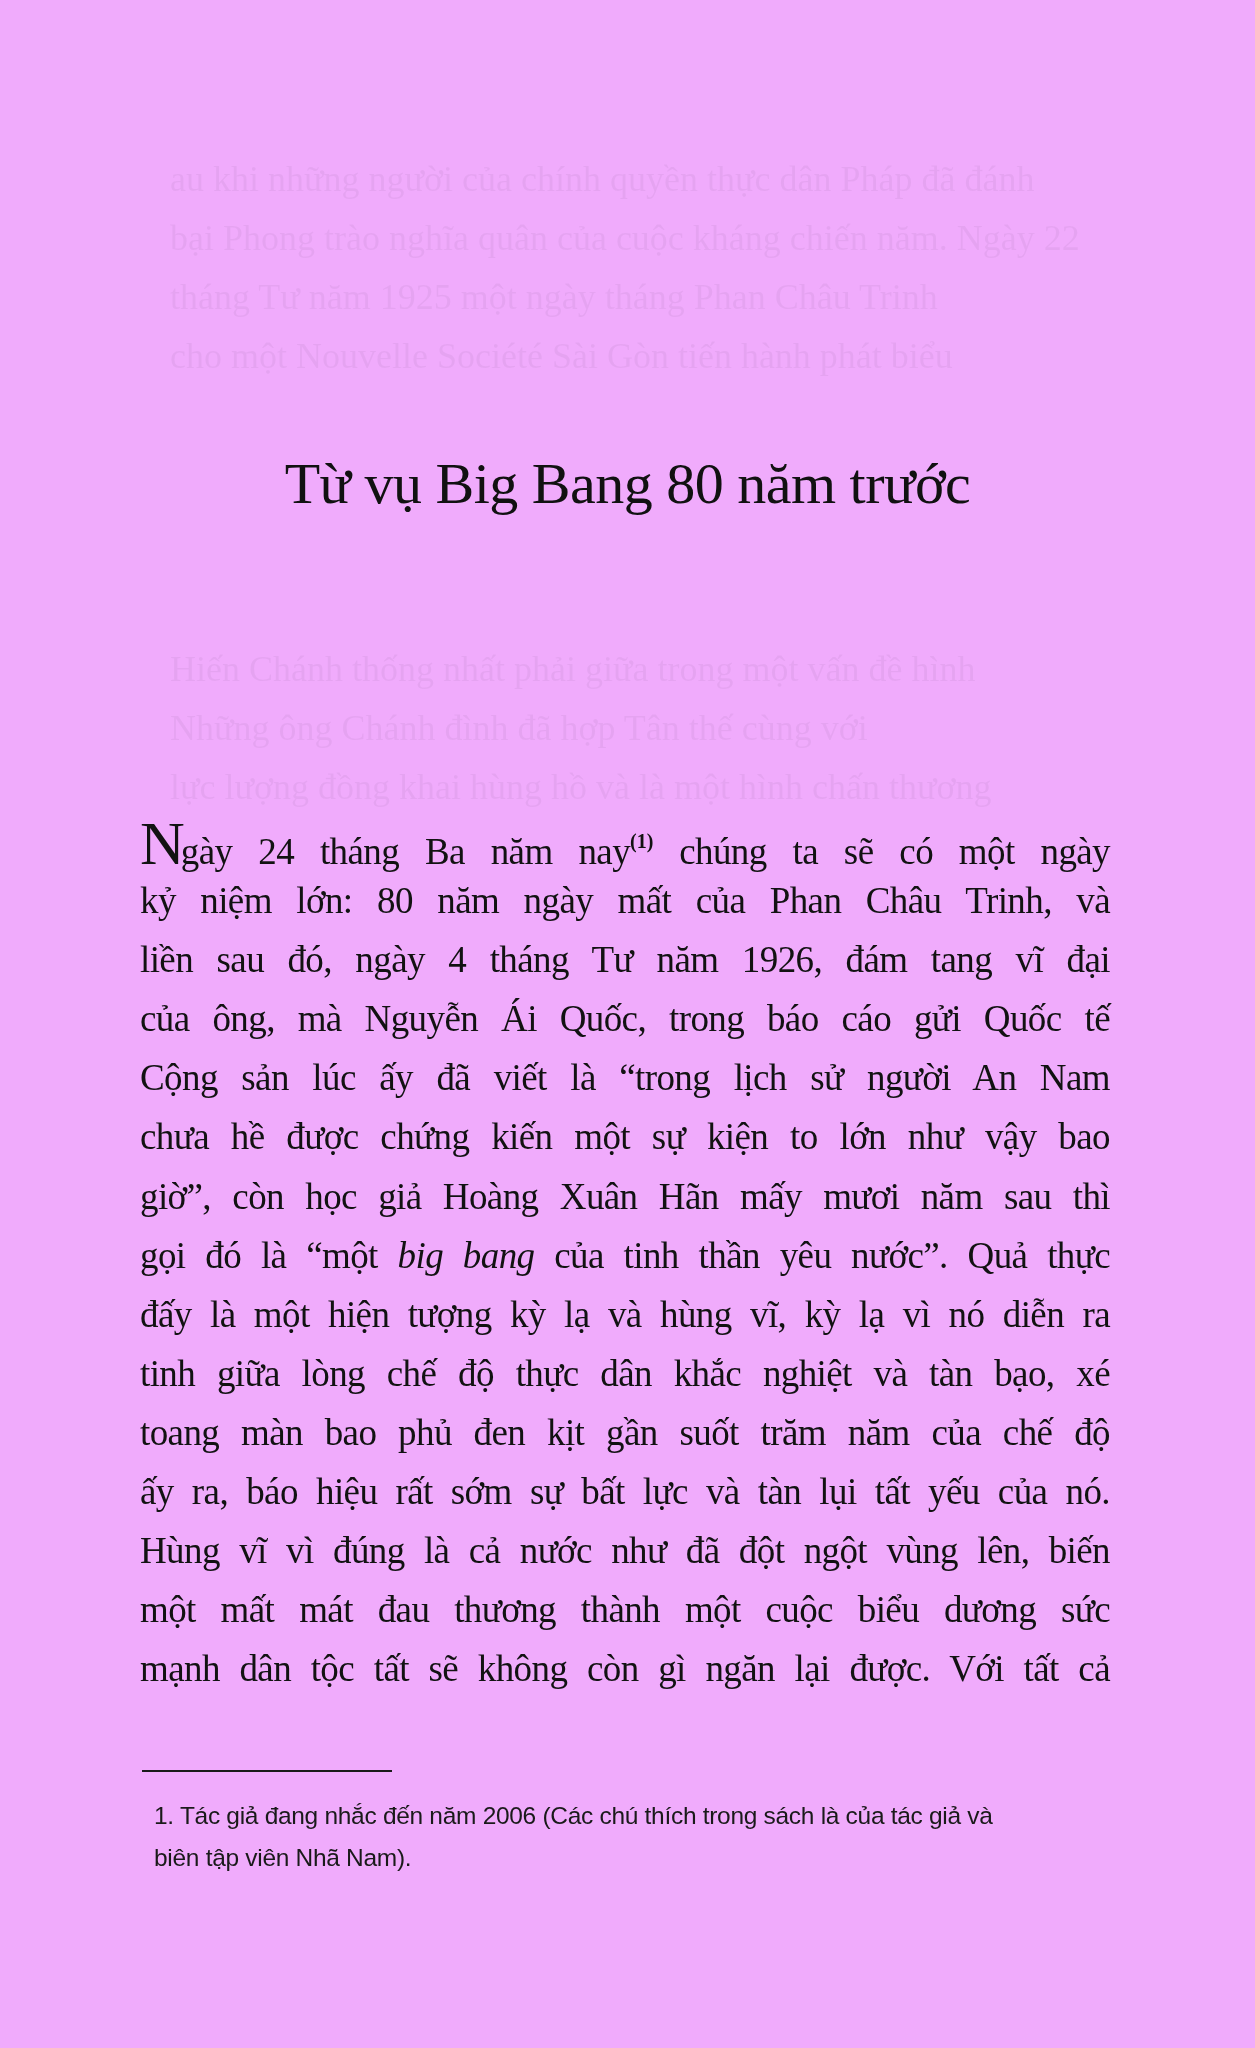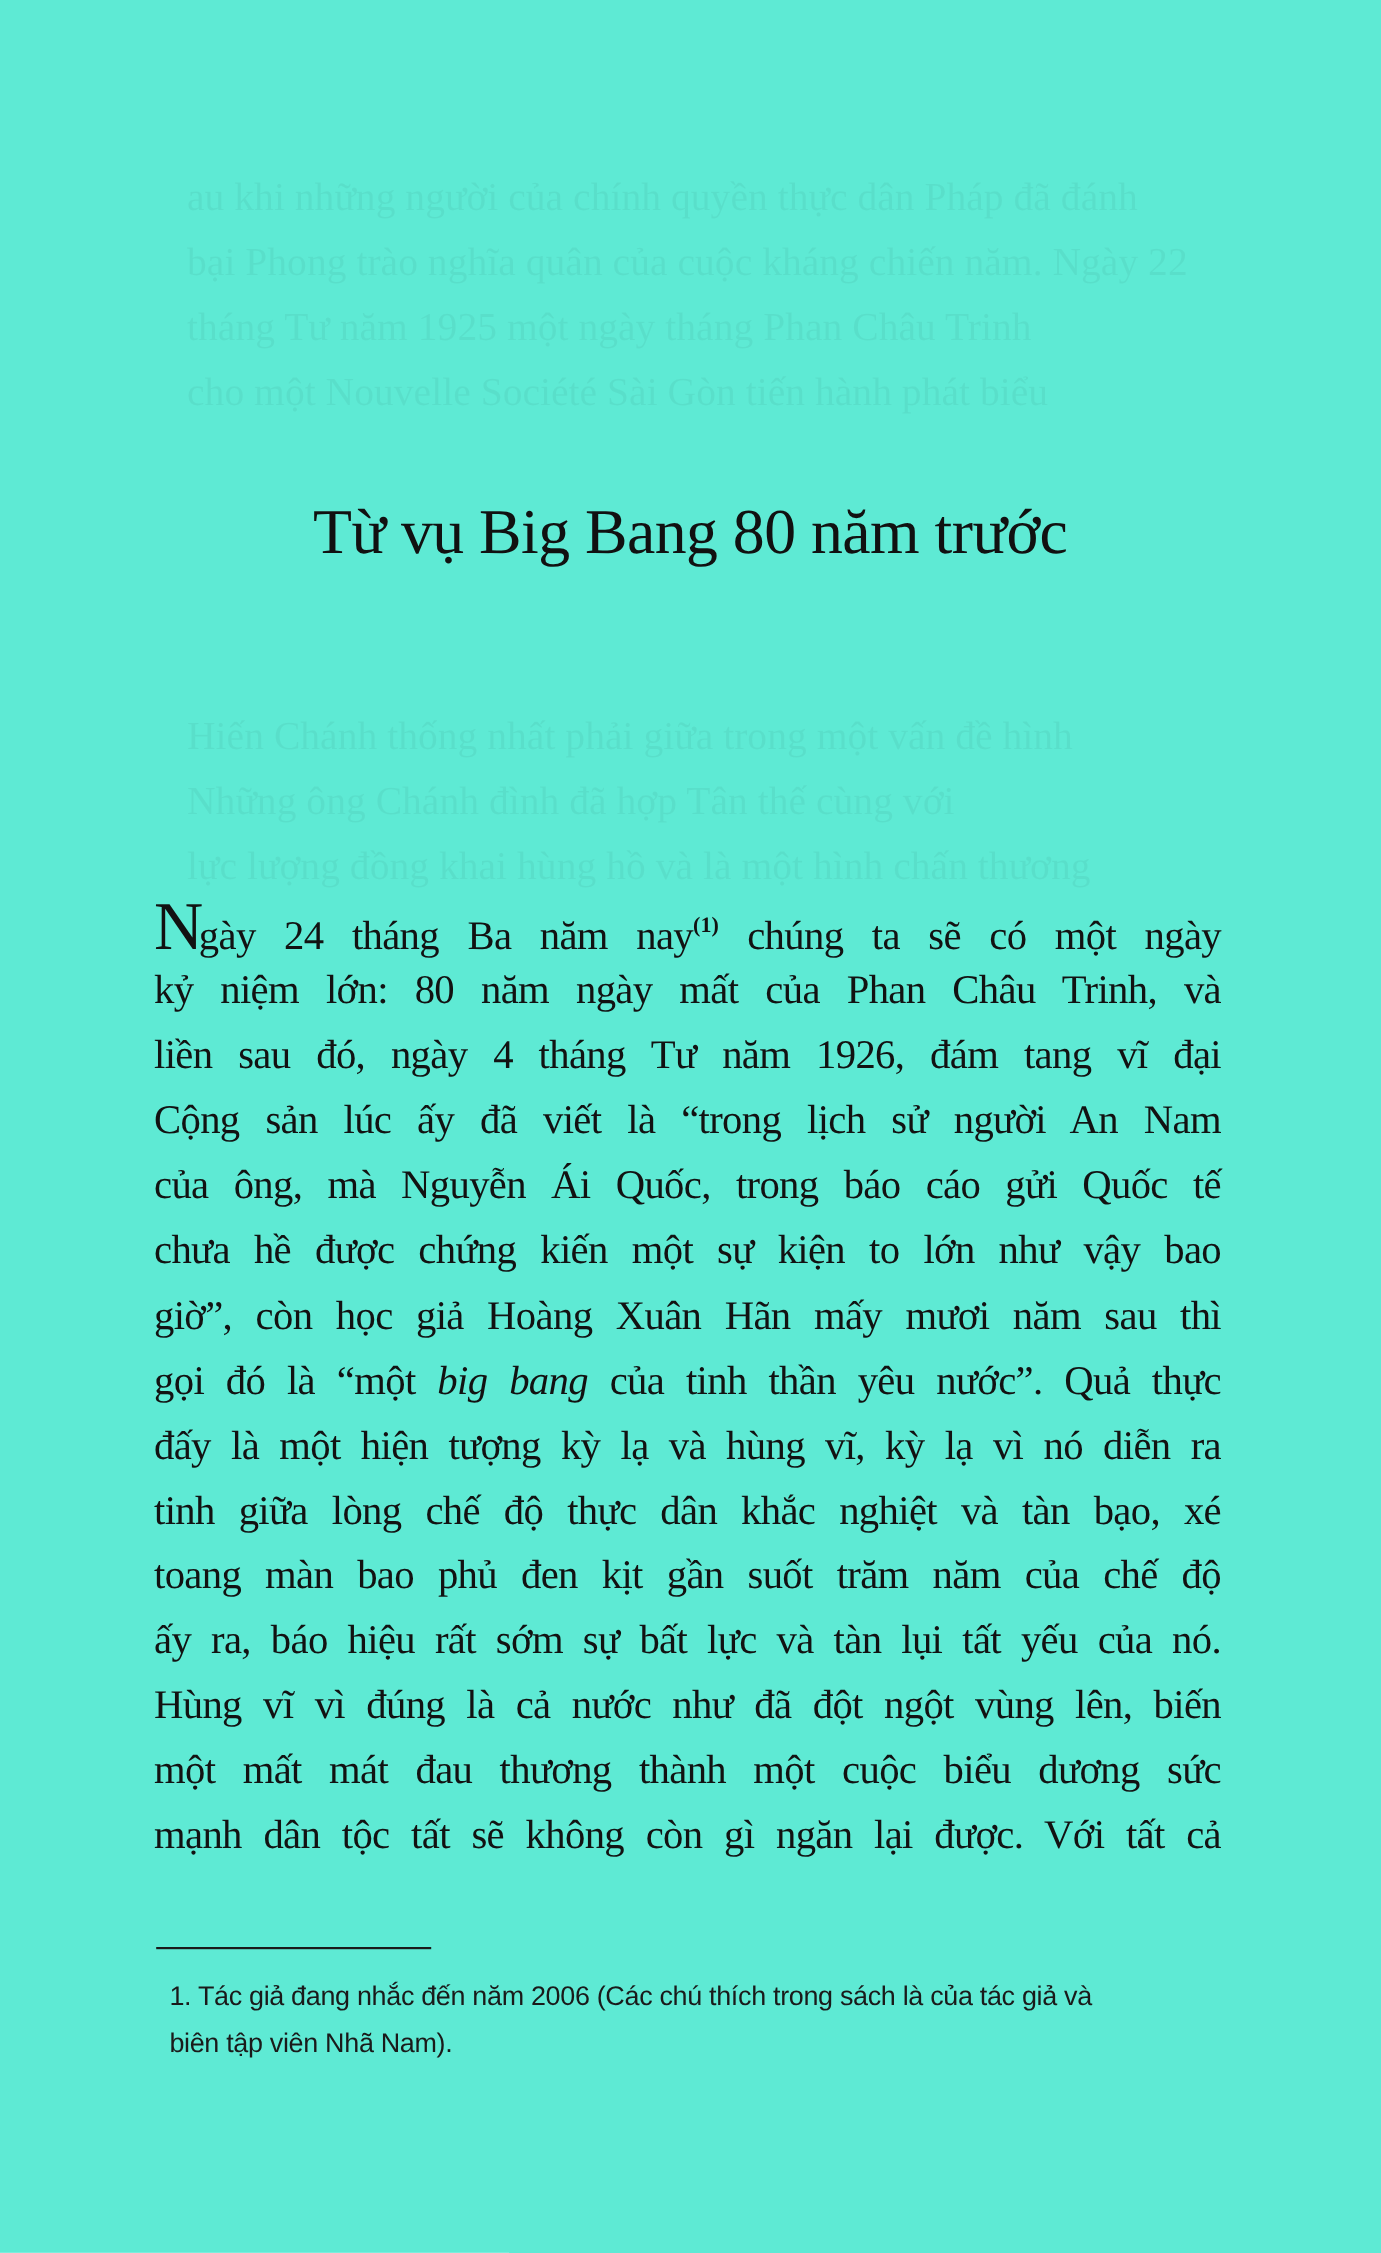--- a/index.html
+++ b/index.html
@@ -13,21 +13,21 @@
       position: relative;
       overflow: hidden;
       font-family: "Liberation Serif", "DejaVu Serif", serif;
       color: #141414;
     }
     .page {
       position: absolute;
       left: 0; top: 0;
       width: 1255px;
       height: 2048px;
-      background: #5eead4;
+      background: #f0abfc;
     }
     
     .bleed {
       position: absolute;
       left: 170px;
       width: 930px;
       color: rgba(0,0,0,0.045);
       font-size: 36px;
       line-height: 59px;
       white-space: nowrap;
@@ -115,22 +115,22 @@
     <div>Những ông Chánh đình đã hợp Tân thế cùng với</div>
     <div>lực lượng đồng khai hùng hồ và là một hình chấn thương</div>
   </div>
 
   <h1 class="title" style="margin:0;font-weight:normal;">Từ vụ Big Bang 80 năm trước</h1>
 
   <div class="body-text">
     <span class="line"><span class="dropcap">N</span><span>gày 24 tháng Ba năm nay</span><span class="sup">(1)</span><span> chúng ta sẽ có một ngày</span></span>
     <span class="line">kỷ niệm lớn: 80 năm ngày mất của Phan Châu Trinh, và</span>
     <span class="line">liền sau đó, ngày 4 tháng Tư năm 1926, đám tang vĩ đại</span>
+    <span class="line">của ông, mà Nguyễn Ái Quốc, trong báo cáo gửi Quốc tế</span>
     <span class="line">Cộng sản lúc ấy đã viết là “trong lịch sử người An Nam</span>
-    <span class="line">của ông, mà Nguyễn Ái Quốc, trong báo cáo gửi Quốc tế</span>
     <span class="line">chưa hề được chứng kiến một sự kiện to lớn như vậy bao</span>
     <span class="line">giờ”, còn học giả Hoàng Xuân Hãn mấy mươi năm sau thì</span>
     <span class="line"><span>gọi đó là “một </span><span class="italic">big bang</span><span> của tinh thần yêu nước”. Quả thực</span></span>
     <span class="line">đấy là một hiện tượng kỳ lạ và hùng vĩ, kỳ lạ vì nó diễn ra</span>
     <span class="line">tinh giữa lòng chế độ thực dân khắc nghiệt và tàn bạo, xé</span>
     <span class="line">toang màn bao phủ đen kịt gần suốt trăm năm của chế độ</span>
     <span class="line">ấy ra, báo hiệu rất sớm sự bất lực và tàn lụi tất yếu của nó.</span>
     <span class="line">Hùng vĩ vì đúng là cả nước như đã đột ngột vùng lên, biến</span>
     <span class="line">một mất mát đau thương thành một cuộc biểu dương sức</span>
     <span class="line">mạnh dân tộc tất sẽ không còn gì ngăn lại được. Với tất cả</span>

